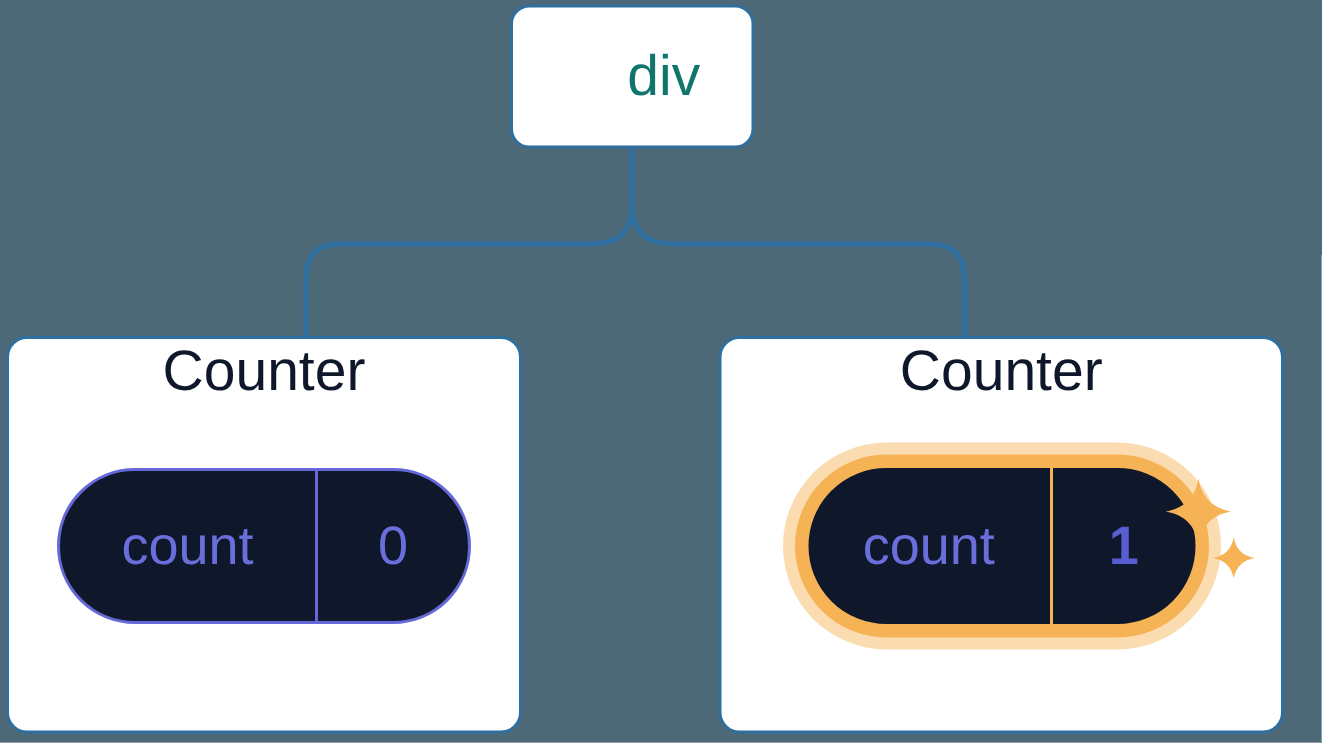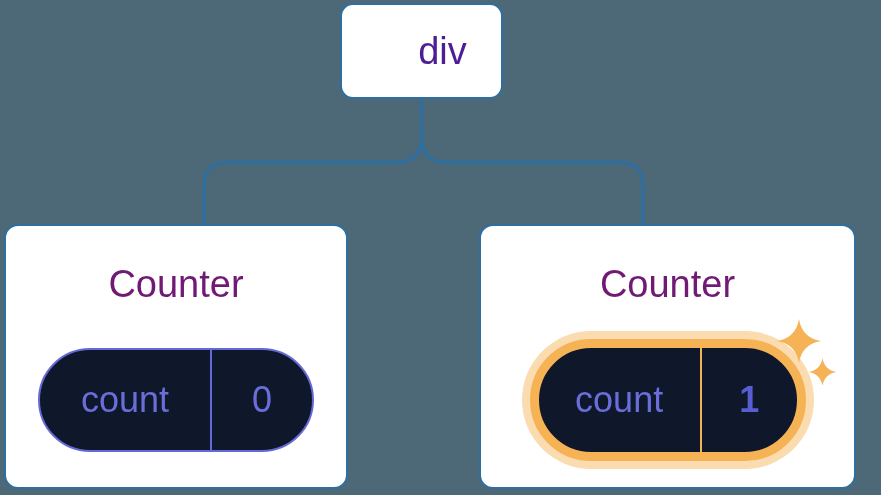--- a/index.html
+++ b/index.html
@@ -26,45 +26,44 @@
     width: 163px; height: 96px;
     background: #ffffff;
     border: 2px solid #2f6f9f;
     border-radius: 13px;
     box-sizing: border-box;
     display: flex;
     align-items: center;
     justify-content: center;
     font-size: 38px;
     font-weight: 500;
-    color: #4c1d95;
+    color: #0f766e;
     padding-left: 42px;
   }
 
   .card {
     position: absolute;
     top: 224px;
     height: 265px;
     background: #ffffff;
     border: 2px solid #2f6f9f;
     border-radius: 14px;
     box-sizing: border-box;
     display: flex;
     flex-direction: column;
     align-items: center;
   }
   .card-left  { left: 4px;   width: 344px; }
   .card-right { left: 479px; width: 377px; }
 
   .card-title {
-    margin-top: 36px;
     line-height: 44px;
     font-size: 38px;
     font-weight: 500;
-    color: #701a75;
+    color: #0f172a;
   }
 
   .pill {
     box-sizing: content-box;
     display: flex;
     align-items: stretch;
     background: #0f172a;
   }
 
   .pill-purple {

